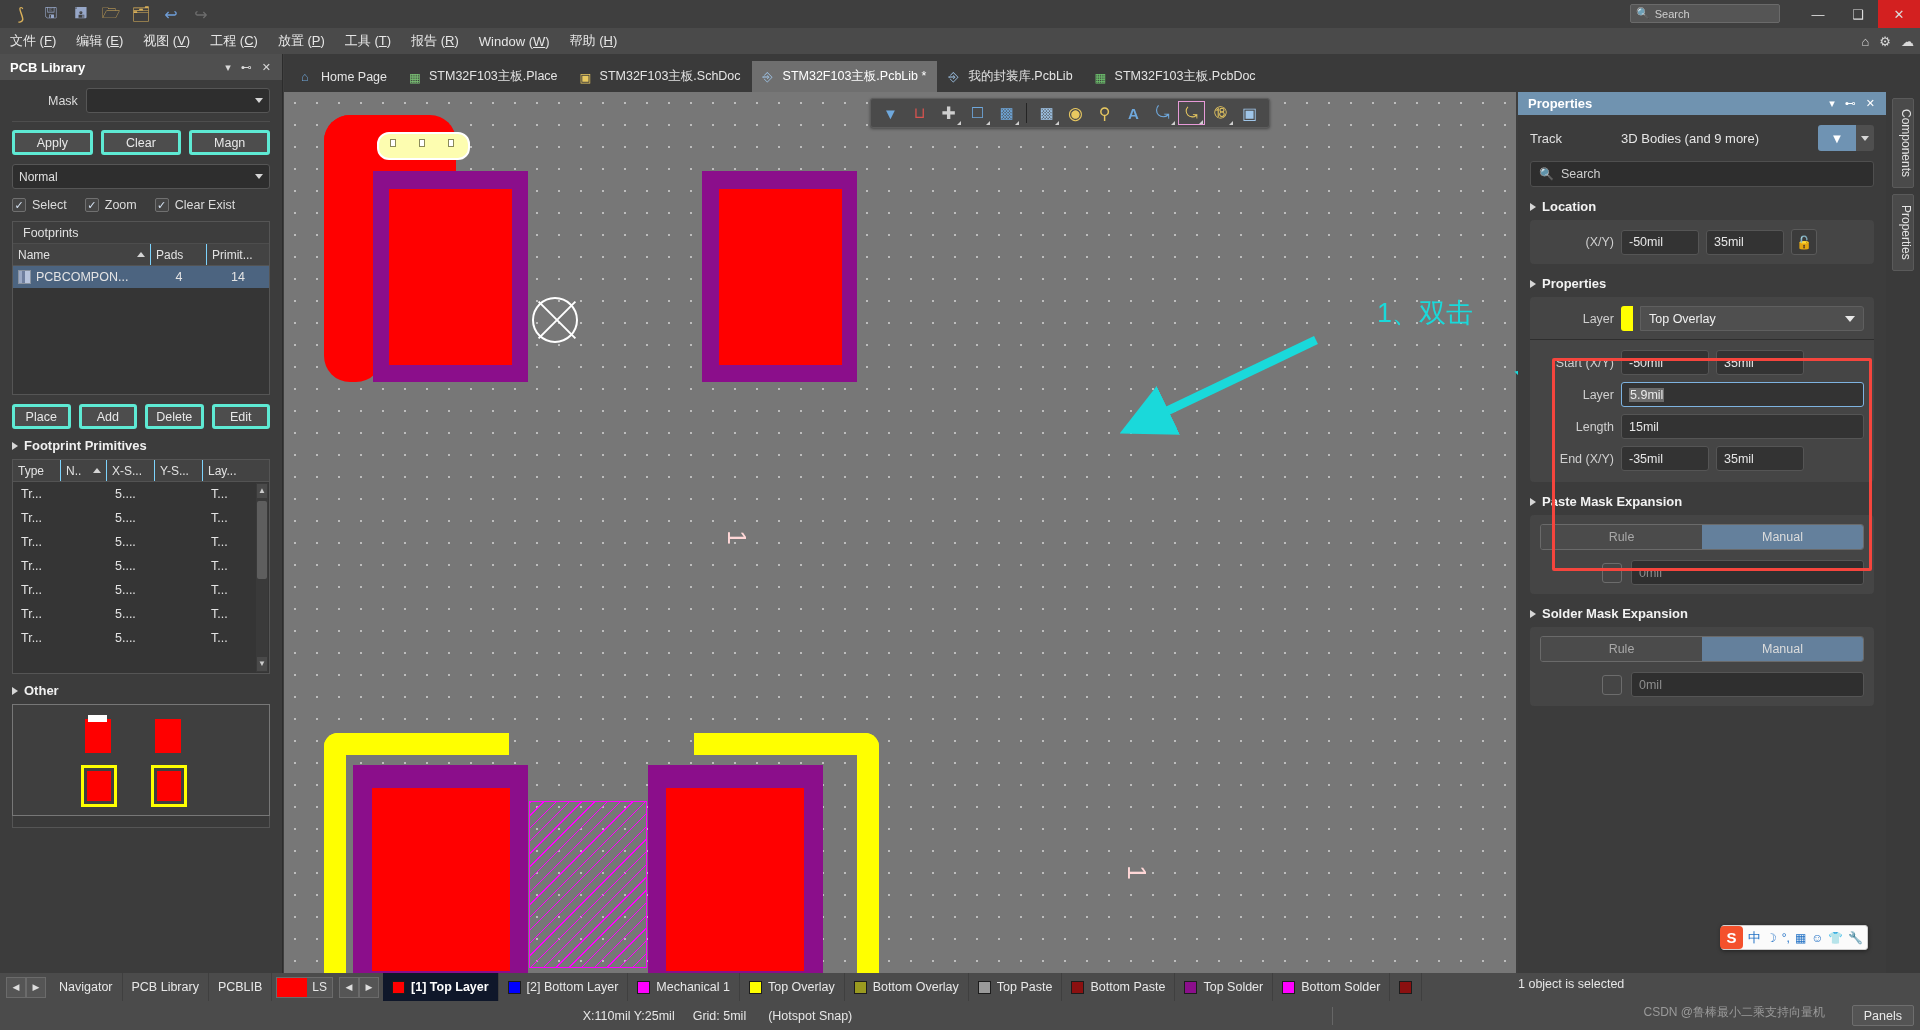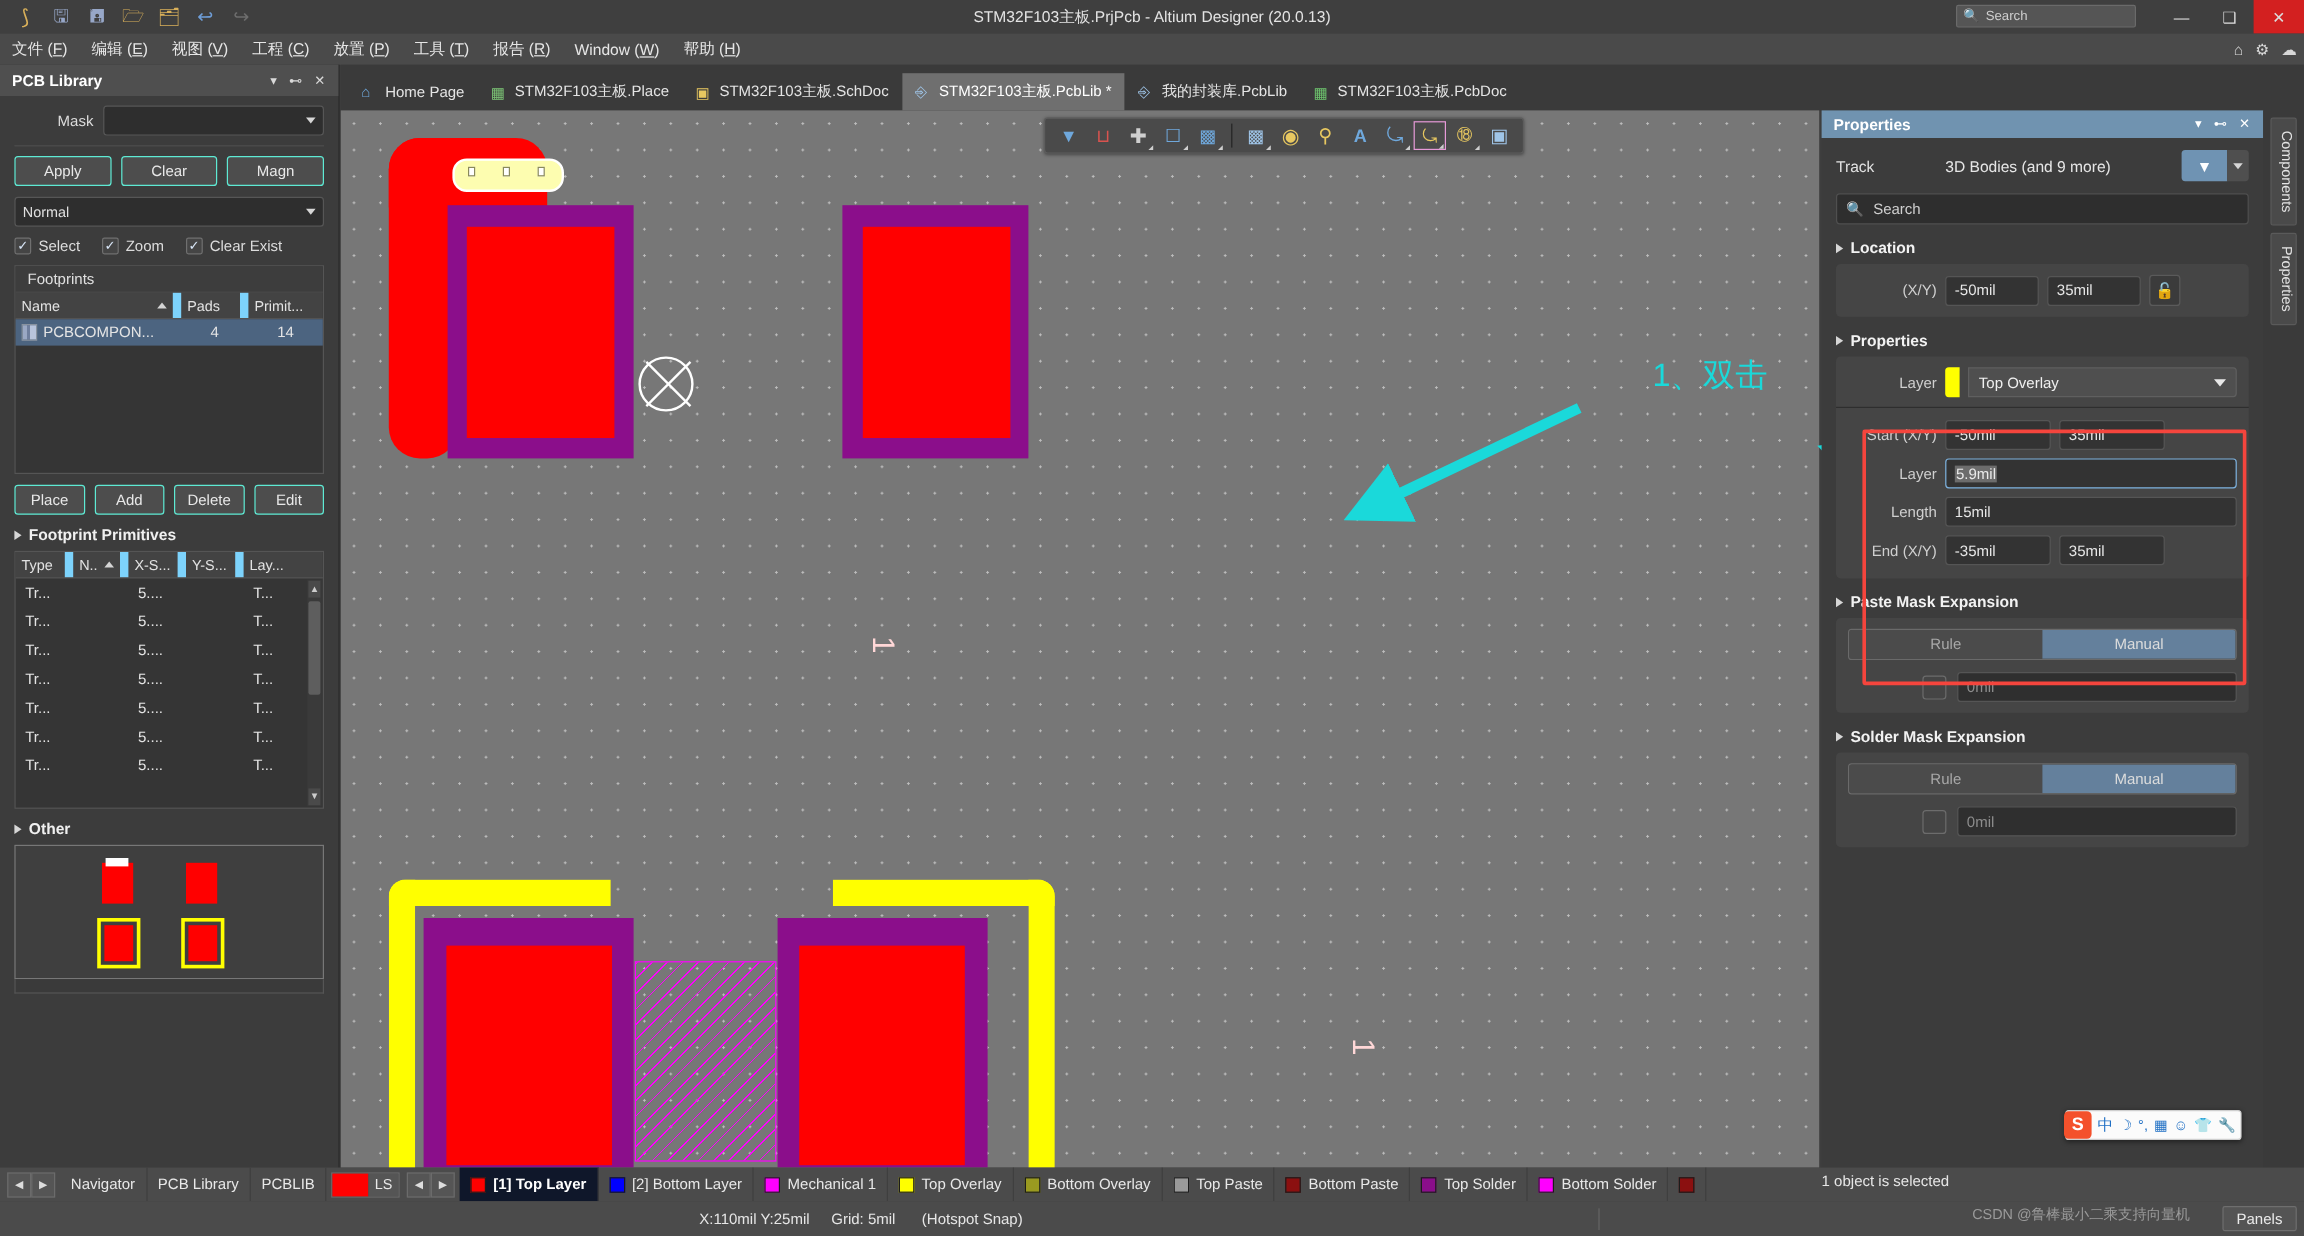--- a/index.html
+++ b/index.html
@@ -71,36 +71,36 @@
     height: 25px; display: flex; align-items: center; padding: 0 6px;
     font-size: 12px; color: #e0e0e0;
   }
   .caret-dn {
     width: 0; height: 0; border-left: 4px solid transparent;
     border-right: 4px solid transparent; border-top: 5px solid #d6d6d6;
   }
   .hr { height: 1px; background: #4e4e4e; margin: 4px 0 8px 0; }
   .btnrow { display: flex; gap: 8px; margin-bottom: 9px; }
   .btn {
-    background: #4d4d4d; border: 1px solid #5eead4; border-radius: 3px;
+    background: #4d4d4d; border: 3px solid #5eead4; border-radius: 3px;
     height: 25px; flex: 1; color: #e8e8e8; font-size: 12.5px;
     display: flex; align-items: center; justify-content: center;
   }
   .chkrow { display: flex; align-items: center; gap: 6px; margin-bottom: 9px; font-size: 12.5px; color: #dcdcdc; }
   .chk {
     width: 14px; height: 14px; background: #454545; border: 1px solid #707070;
     border-radius: 2px; color: #d8e6f7; font-size: 11px; line-height: 12px; text-align: center;
   }
 
   .tbl { border: 1px solid #555; background: #353535; }
   .tbl-cap { height: 22px; background: #3d3d3d; display: flex; align-items: center;
              padding-left: 10px; font-size: 12.5px; color: #e0e0e0; border-bottom: 1px solid #4d4d4d;}
   .tbl-head { display: flex; height: 22px; background: #434343; border-bottom: 1px solid #535353; }
   .th { font-size: 12px; color: #e2e2e2; display: flex; align-items: center;
-        padding: 0 5px; border-right: 7px solid #7dd3fc; position: relative; }
+        padding: 0 5px; border-right: 1px solid #7dd3fc; position: relative; }
   .asc { width:0;height:0;border-left:4px solid transparent;border-right:4px solid transparent;
          border-bottom:5px solid #d4d4d4; margin-left:auto; }
   .tr { display: flex; height: 22px; align-items: center; }
   .tr.sel { background: #4c6480; }
   .td { font-size: 12.5px; color: #e4e4e4; padding: 0 5px; display:flex; align-items:center; }
   .fpicon { width: 13px; height: 14px; background: linear-gradient(90deg,#9aa8c4 0 30%,#6f7f9e 30% 55%,#b8c4dc 55% 100%);
             border: 1px solid #88929f; margin-right: 5px; }
 
   .sect-hdr { display: flex; align-items: center; gap: 6px; margin: 9px 0 6px 0; }
   .tri { width:0;height:0;border-top:4px solid transparent;border-bottom:4px solid transparent;
@@ -292,21 +292,20 @@
   <div class="titlebar">
     <div class="tb-icons">
       <div class="tb-ico" style="color:#d9b05a;font-size:17px;">⟆</div>
       <div class="tb-ico" style="color:#97a7c8;font-size:15px;">🖫</div>
       <div class="tb-ico" style="color:#97a7c8;font-size:15px;">🖪</div>
       <div class="tb-ico" style="color:#d9b05a;font-size:15px;">🗁</div>
       <div class="tb-ico" style="color:#d9b05a;font-size:15px;">🗂</div>
       <div class="tb-ico" style="color:#6f9ed8;font-size:16px;">↩</div>
       <div class="tb-ico" style="color:#6d6d6d;font-size:16px;">↪</div>
     </div>
-    <div class="tb-title">STM32F103主板.PrjPcb - Altium Designer (20.0.13)</div>
     <div class="tb-search">
       <span style="font-size:11px;color:#d8d8d8;">🔍</span>
       <span class="ph">Search</span>
     </div>
     <div class="win-btns">
       <div class="win-btn">—</div>
       <div class="win-btn">❑</div>
       <div class="win-btn close">✕</div>
     </div>
   </div>

